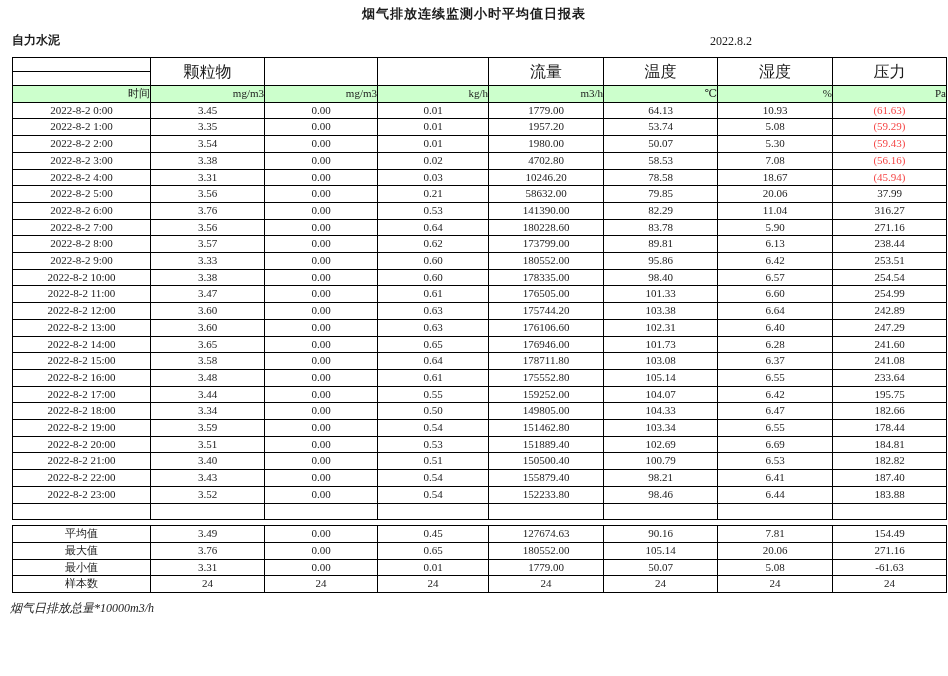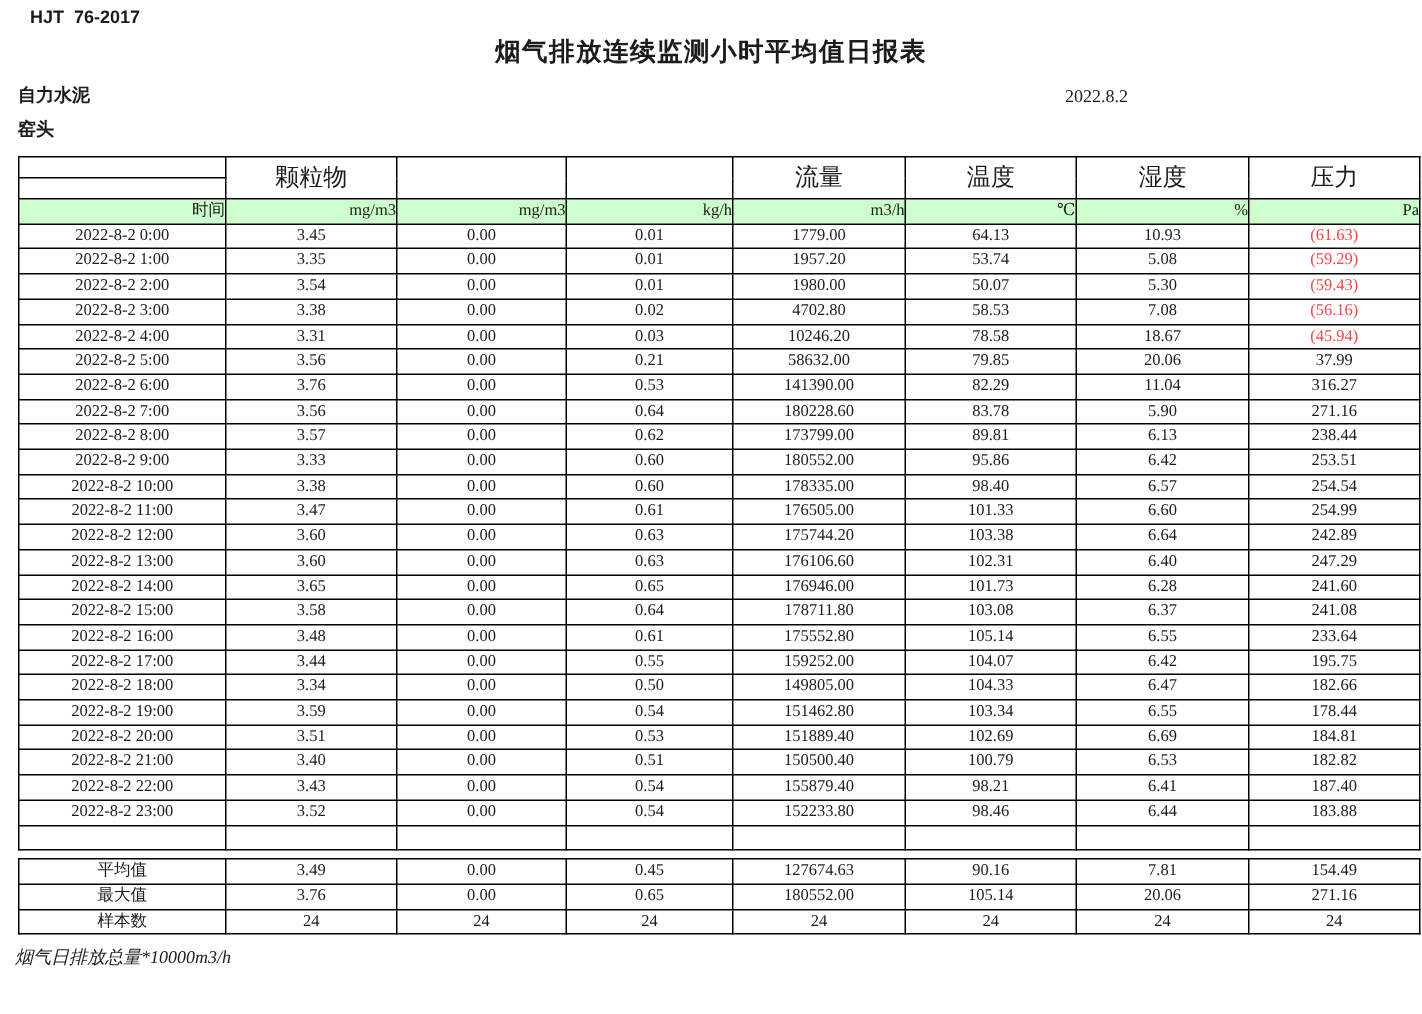--- a/index.html
+++ b/index.html
@@ -13,21 +13,21 @@
     width:948px;height:676px;overflow:hidden;background:#ffffff;
     font-family:"Liberation Serif","DejaVu Serif",serif;
     color:var(--text);
   }
   .page{position:relative;width:948px;height:676px;}
   .doccode{
     margin:4px 0 0 20px;font-size:12px;font-weight:bold;white-space:pre;
     font-family:"Liberation Sans","DejaVu Sans",sans-serif;
   }
   .title{
-    margin-top:5px;text-align:center;font-size:17px;font-weight:bold;letter-spacing:1px;
+    margin-top:5px;text-align:center;font-size:13px;font-weight:bold;letter-spacing:1px;
   }
   .metarow{position:relative;margin-top:9px;height:16px;}
   .company{position:absolute;left:12px;top:0;font-size:12px;font-weight:bold;}
   .date{position:absolute;left:710px;top:2px;font-size:12px;}
   .station{margin:7px 0 0 12px;font-size:12px;font-weight:bold;}
 
   table.rpt{
     margin-left:12px;margin-top:9px;border-collapse:collapse;table-layout:fixed;
     width:935px;
   }
@@ -40,28 +40,26 @@
   }
   tr.grp td{height:13px;line-height:13px;font-size:16px;}
   tr.unit td{background:var(--green);text-align:right;}
   td.neg{color:var(--neg);}
 </style>
 </head>
 <body>
 
 <div class="page">
 
-  <div class="doccode">HJT  76-2017</div>
   <div class="title">烟气排放连续监测小时平均值日报表</div>
 
   <div class="metarow">
     <span class="company">自力水泥</span>
     <span class="date">2022.8.2</span>
   </div>
-  <div class="station">窑头</div>
 
   <table class="rpt">
     <colgroup>
       <col style="width:138px">
         <col style="width:114px">
         <col style="width:113px">
         <col style="width:111px">
       <col style="width:115px">
         <col style="width:114px">
         <col style="width:115px">
@@ -374,20 +372,30 @@
           <td>最大值</td>
           <td>3.76</td>
           <td>0.00</td>
           <td>0.65</td>
           <td>180552.00</td>
           <td>105.14</td>
           <td>20.06</td>
           <td>271.16</td>
         </tr>
         <tr>
+          <td>最小值</td>
+          <td>3.31</td>
+          <td>0.00</td>
+          <td>0.01</td>
+          <td>1779.00</td>
+          <td>50.07</td>
+          <td>5.08</td>
+          <td>-61.63</td>
+        </tr>
+        <tr>
           <td>样本数</td>
           <td>24</td>
           <td>24</td>
           <td>24</td>
           <td>24</td>
           <td>24</td>
           <td>24</td>
           <td>24</td>
         </tr>
       </tbody>

